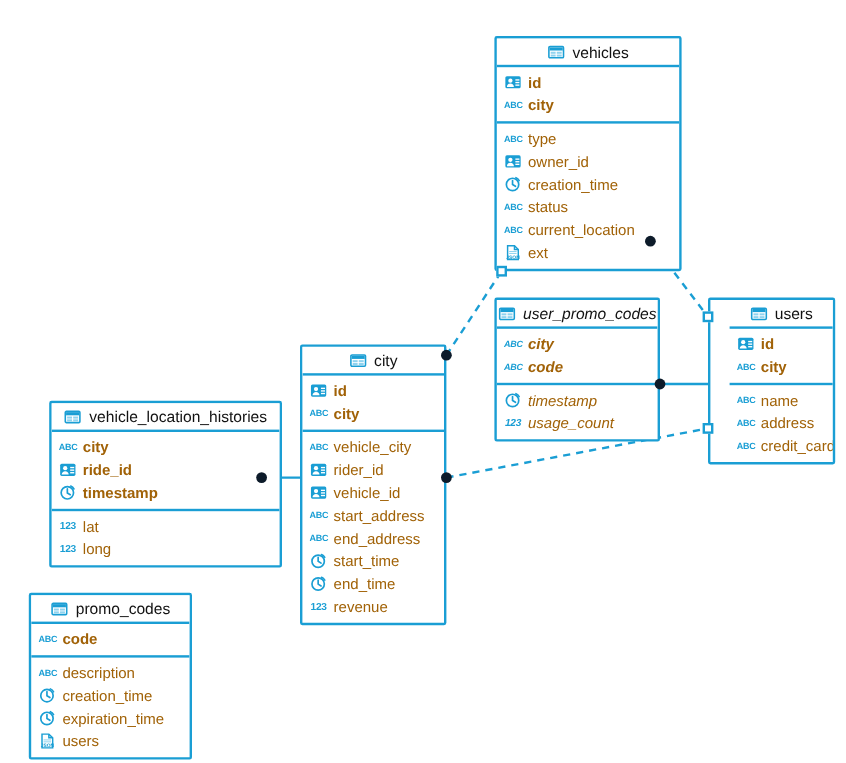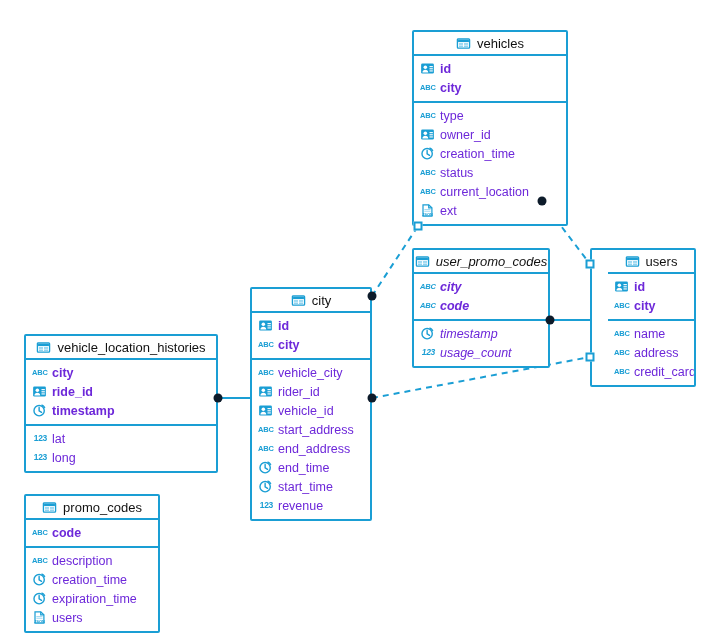--- a/index.html
+++ b/index.html
@@ -62,42 +62,42 @@
   .col-row {
     display: flex;
     align-items: center;
     gap: 5px;
     height: 19px;
     padding: 0 6px;
     white-space: nowrap;
   }
   .col-name {
     font-size: 12.5px;
-    color: #6d28d9;
+    color: #a16207;
   }
   .col-row.pk .col-name {
     font-weight: bold;
   }
 
   
   .ico {
     flex: 0 0 auto;
     width: 15px;
     height: 15px;
     display: inline-block;
     position: relative;
   }
   .ico svg { display: block; }
 
   .ico-abc, .ico-num {
     font-family: "Liberation Sans", sans-serif;
     font-weight: bold;
     color: #1a9ed4;
     line-height: 15px;
-    text-align: right;
+    text-align: center;
   }
   .ico-abc { font-size: 7.5px; letter-spacing: -0.2px; }
   .ico-num { font-size: 8.5px; letter-spacing: -0.3px; }
 
   
   .dot {
     position: absolute;
     width: 9px; height: 9px;
     border-radius: 50%;
     background: #0d1b2a;
@@ -368,39 +368,39 @@
           <span class="col-name">end_address</span>
         </div>
         <div class="col-row">
           <span class="ico">
             <svg width="15" height="15" viewBox="0 0 16 16">
               <circle cx="7.6" cy="8.2" r="5.5" fill="#ffffff" stroke="#1a9ed4" stroke-width="1.5"></circle>
               <path d="M7.6 4.7v3.6l2.6 1.6" stroke="#1a9ed4" stroke-width="1.5" fill="none" stroke-linecap="round"></path>
               <path d="M10.6 2.2a6 6 0 0 1 2.9 2.6" stroke="#1a9ed4" stroke-width="1.4" fill="none" stroke-linecap="round"></path>
             </svg>
           </span>
+          <span class="col-name">start_time</span>
+        </div>
+        <div class="col-row">
+          <span class="ico">
+            <svg width="15" height="15" viewBox="0 0 16 16">
+              <circle cx="7.6" cy="8.2" r="5.5" fill="#ffffff" stroke="#1a9ed4" stroke-width="1.5"></circle>
+              <path d="M7.6 4.7v3.6l2.6 1.6" stroke="#1a9ed4" stroke-width="1.5" fill="none" stroke-linecap="round"></path>
+              <path d="M10.6 2.2a6 6 0 0 1 2.9 2.6" stroke="#1a9ed4" stroke-width="1.4" fill="none" stroke-linecap="round"></path>
+            </svg>
+          </span>
           <span class="col-name">end_time</span>
-        </div>
-        <div class="col-row">
-          <span class="ico">
-            <svg width="15" height="15" viewBox="0 0 16 16">
-              <circle cx="7.6" cy="8.2" r="5.5" fill="#ffffff" stroke="#1a9ed4" stroke-width="1.5"></circle>
-              <path d="M7.6 4.7v3.6l2.6 1.6" stroke="#1a9ed4" stroke-width="1.5" fill="none" stroke-linecap="round"></path>
-              <path d="M10.6 2.2a6 6 0 0 1 2.9 2.6" stroke="#1a9ed4" stroke-width="1.4" fill="none" stroke-linecap="round"></path>
-            </svg>
-          </span>
-          <span class="col-name">start_time</span>
         </div>
         <div class="col-row">
           <span class="ico ico-num">123</span>
           <span class="col-name">revenue</span>
         </div>
       </div>
     </div>
-    <div class="table-node" style="left: 24px; top: 334px; width: 194px;">
+    <div class="table-node" style="left: 41px; top: 334px; width: 194px;">
       <div class="table-title">
         <span class="ico">
           <svg width="15" height="15" viewBox="0 0 16 16">
             <rect x="1.5" y="3" width="13" height="10" rx="1" fill="#ffffff" stroke="#1a9ed4" stroke-width="1.4"></rect>
             <rect x="2.2" y="3.7" width="11.6" height="2.8" fill="#1a9ed4"></rect>
             <rect x="3.1" y="7.6" width="4.4" height="1.8" fill="#8fd3ef"></rect>
             <rect x="8.5" y="7.6" width="4.4" height="1.8" fill="#8fd3ef"></rect>
             <rect x="3.1" y="10.1" width="4.4" height="1.8" fill="#8fd3ef"></rect>
             <rect x="8.5" y="10.1" width="4.4" height="1.8" fill="#8fd3ef"></rect>
           </svg>

